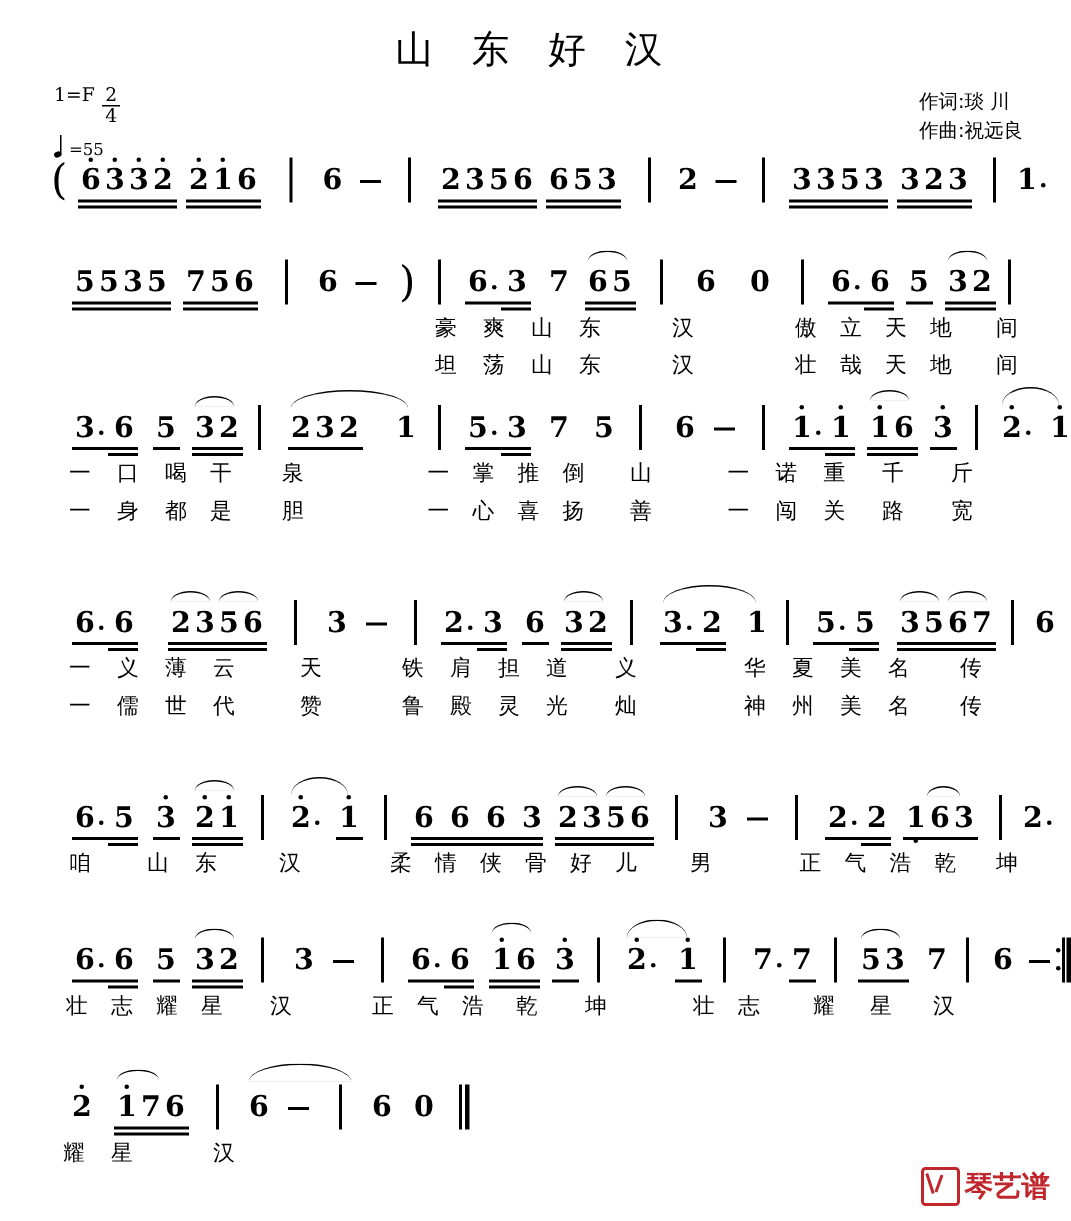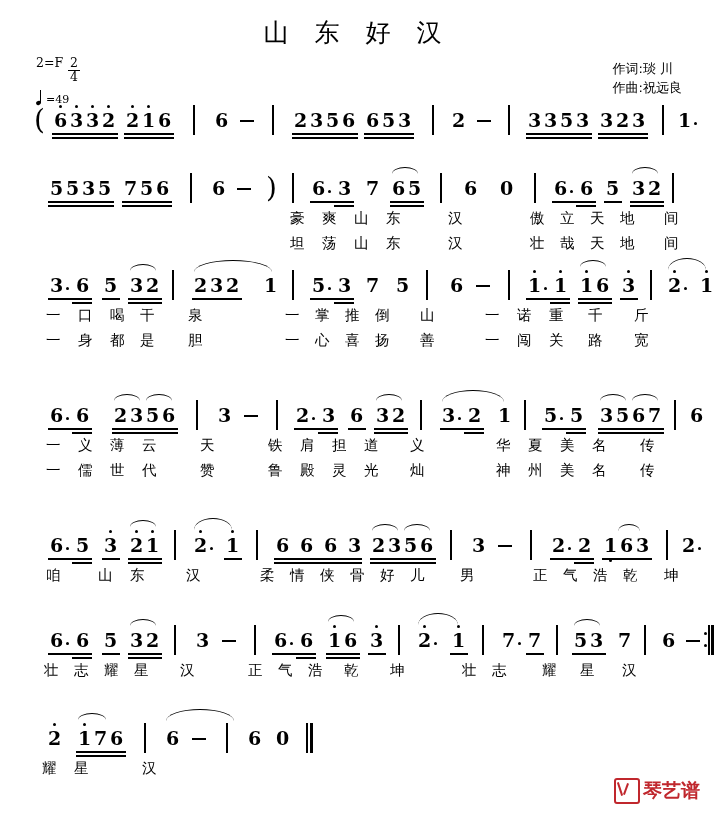--- a/index.html
+++ b/index.html
@@ -176,32 +176,32 @@
     letter-spacing: 0px;
   }
 </style>
 </head>
 <body>
 
 <div id="title">山 东 好 汉</div>
 
 <div id="key-block">
   <div id="key-row">
-    <span id="key-label">2=F</span>
+    <span id="key-label">1=F</span>
     <span class="fraction">
       <span class="num">2</span>
       <span class="den">4</span>
     </span>
   </div>
   <div id="tempo-row">
     <span class="quarter-note">
       <span class="head"></span>
         <span class="stem"></span>
     </span>
-    <span>=49</span>
+    <span>=55</span>
   </div>
 </div>
 
 <div id="credits">
   <div>作词:琰  川</div>
   <div>作曲:祝远良</div>
 </div>
 
 <div class="system" style="top:95px">
   <div class="notes-row">

